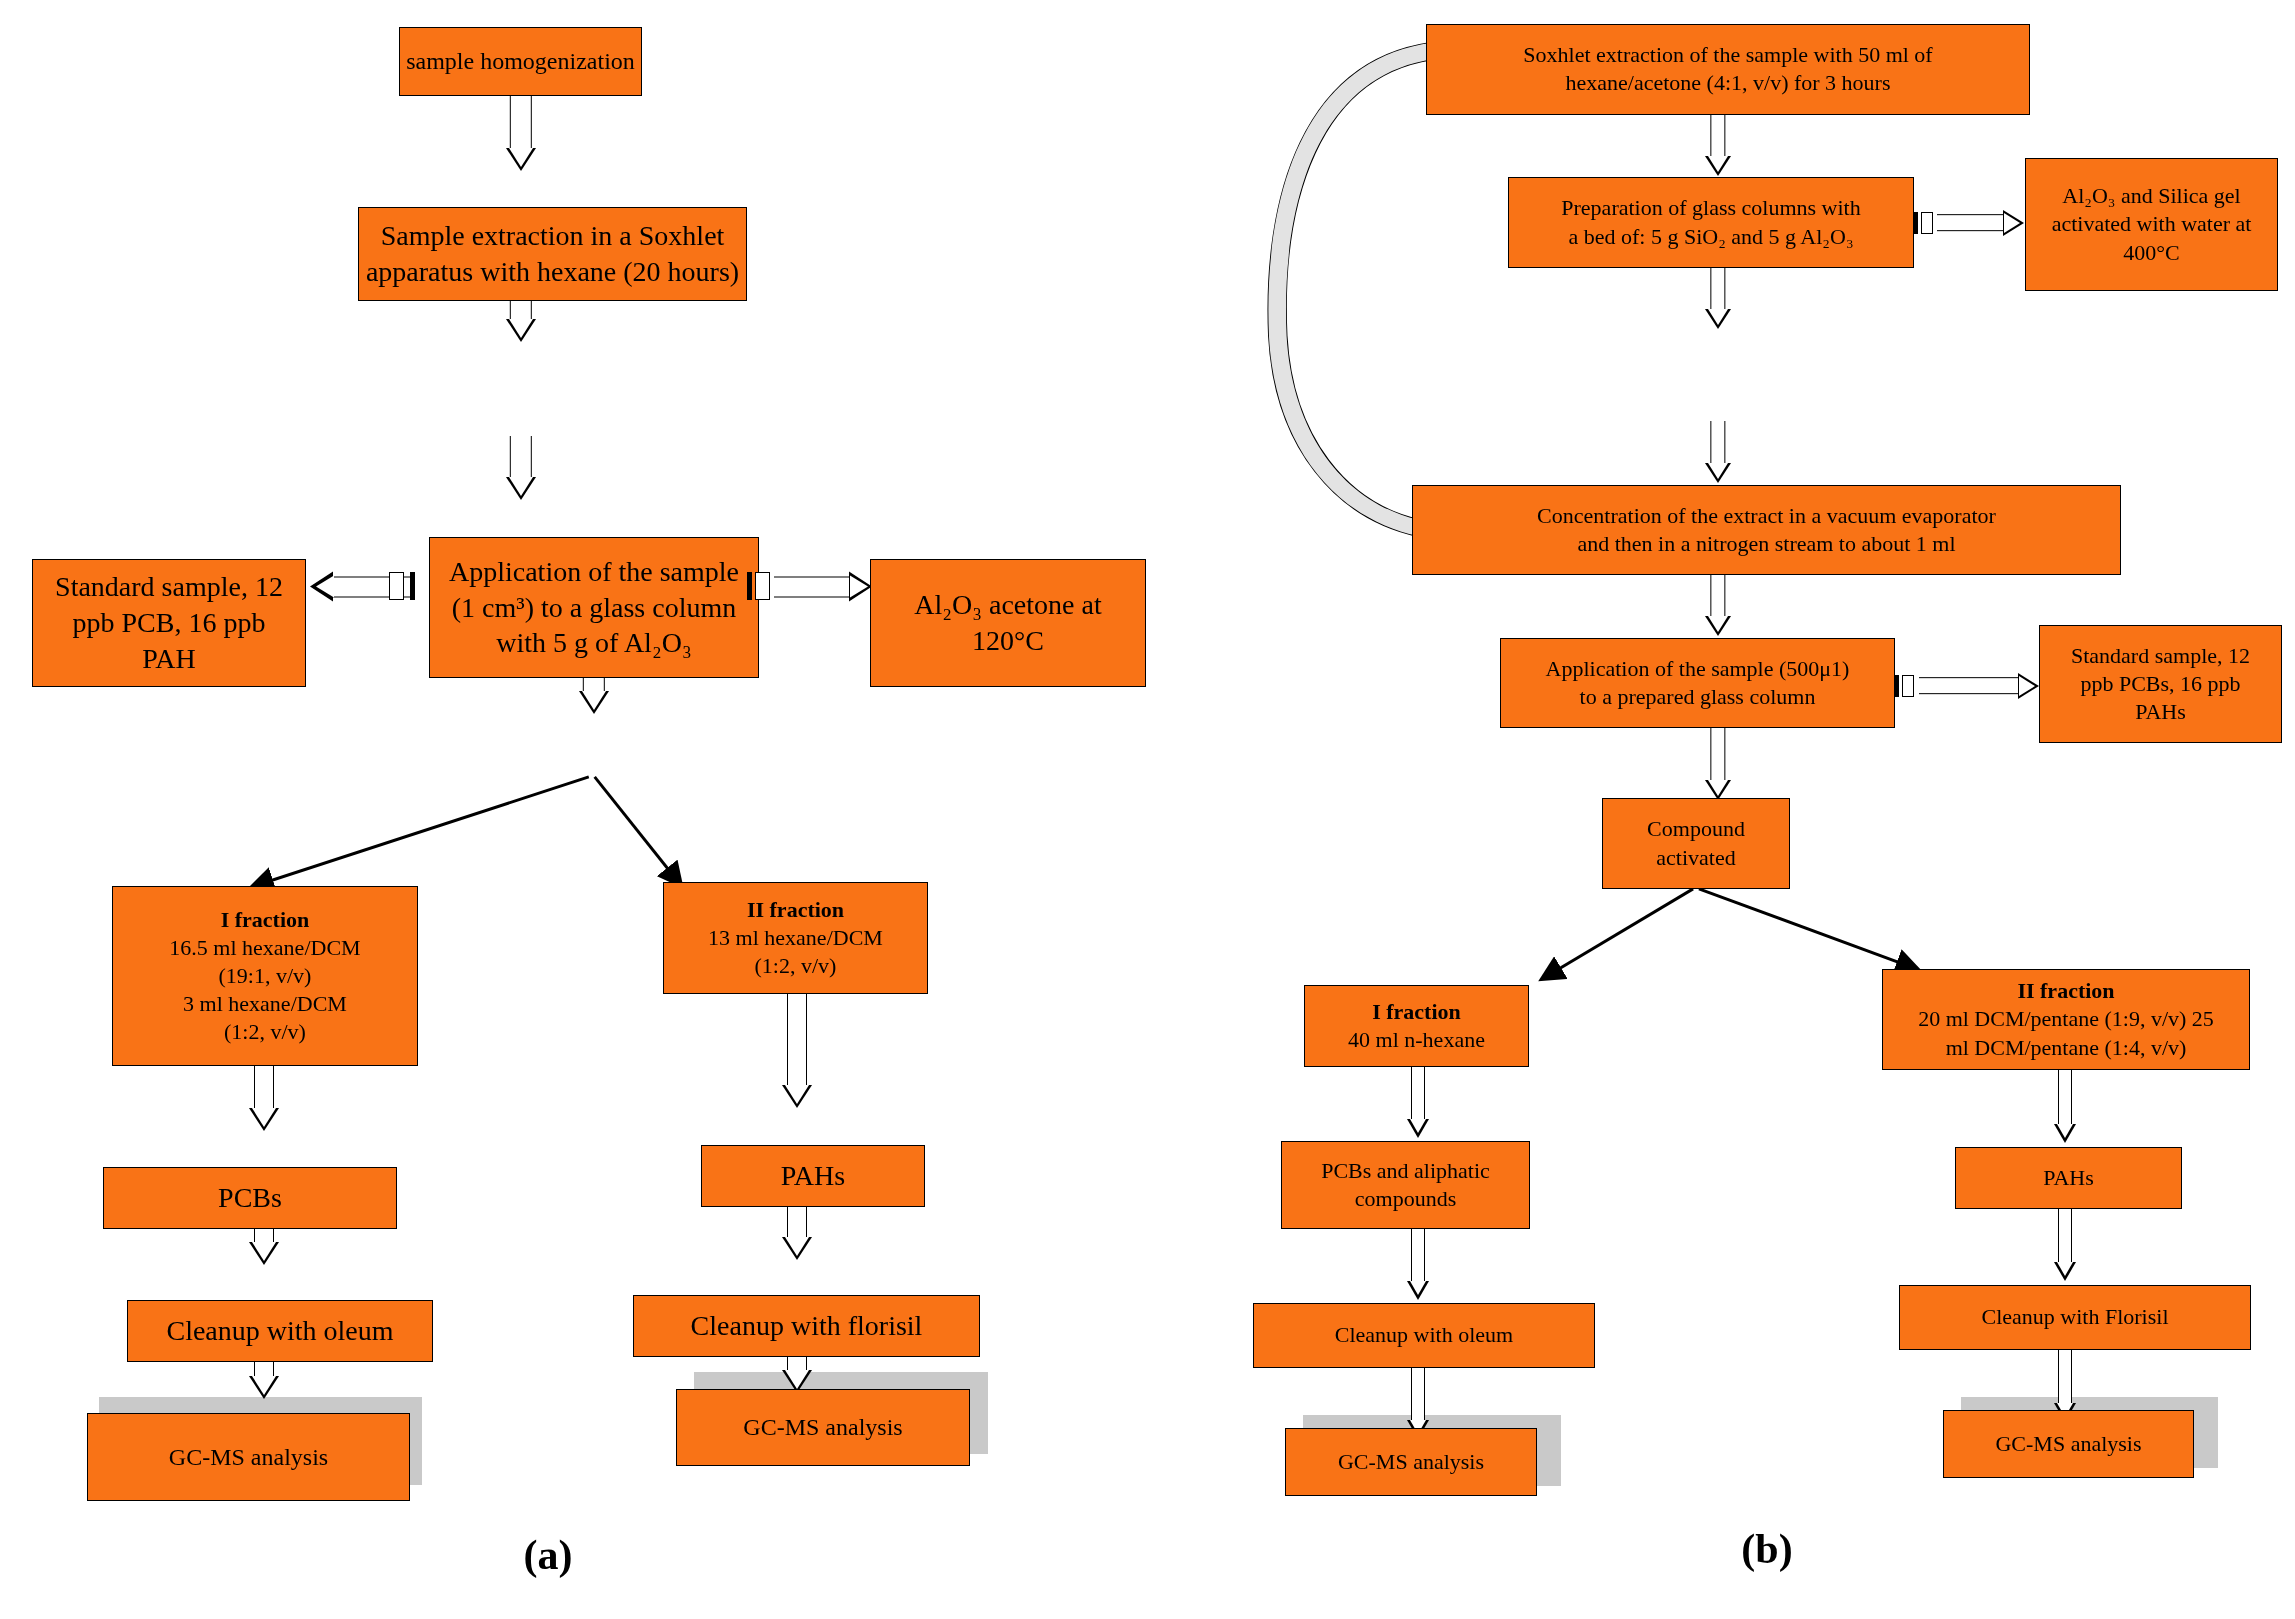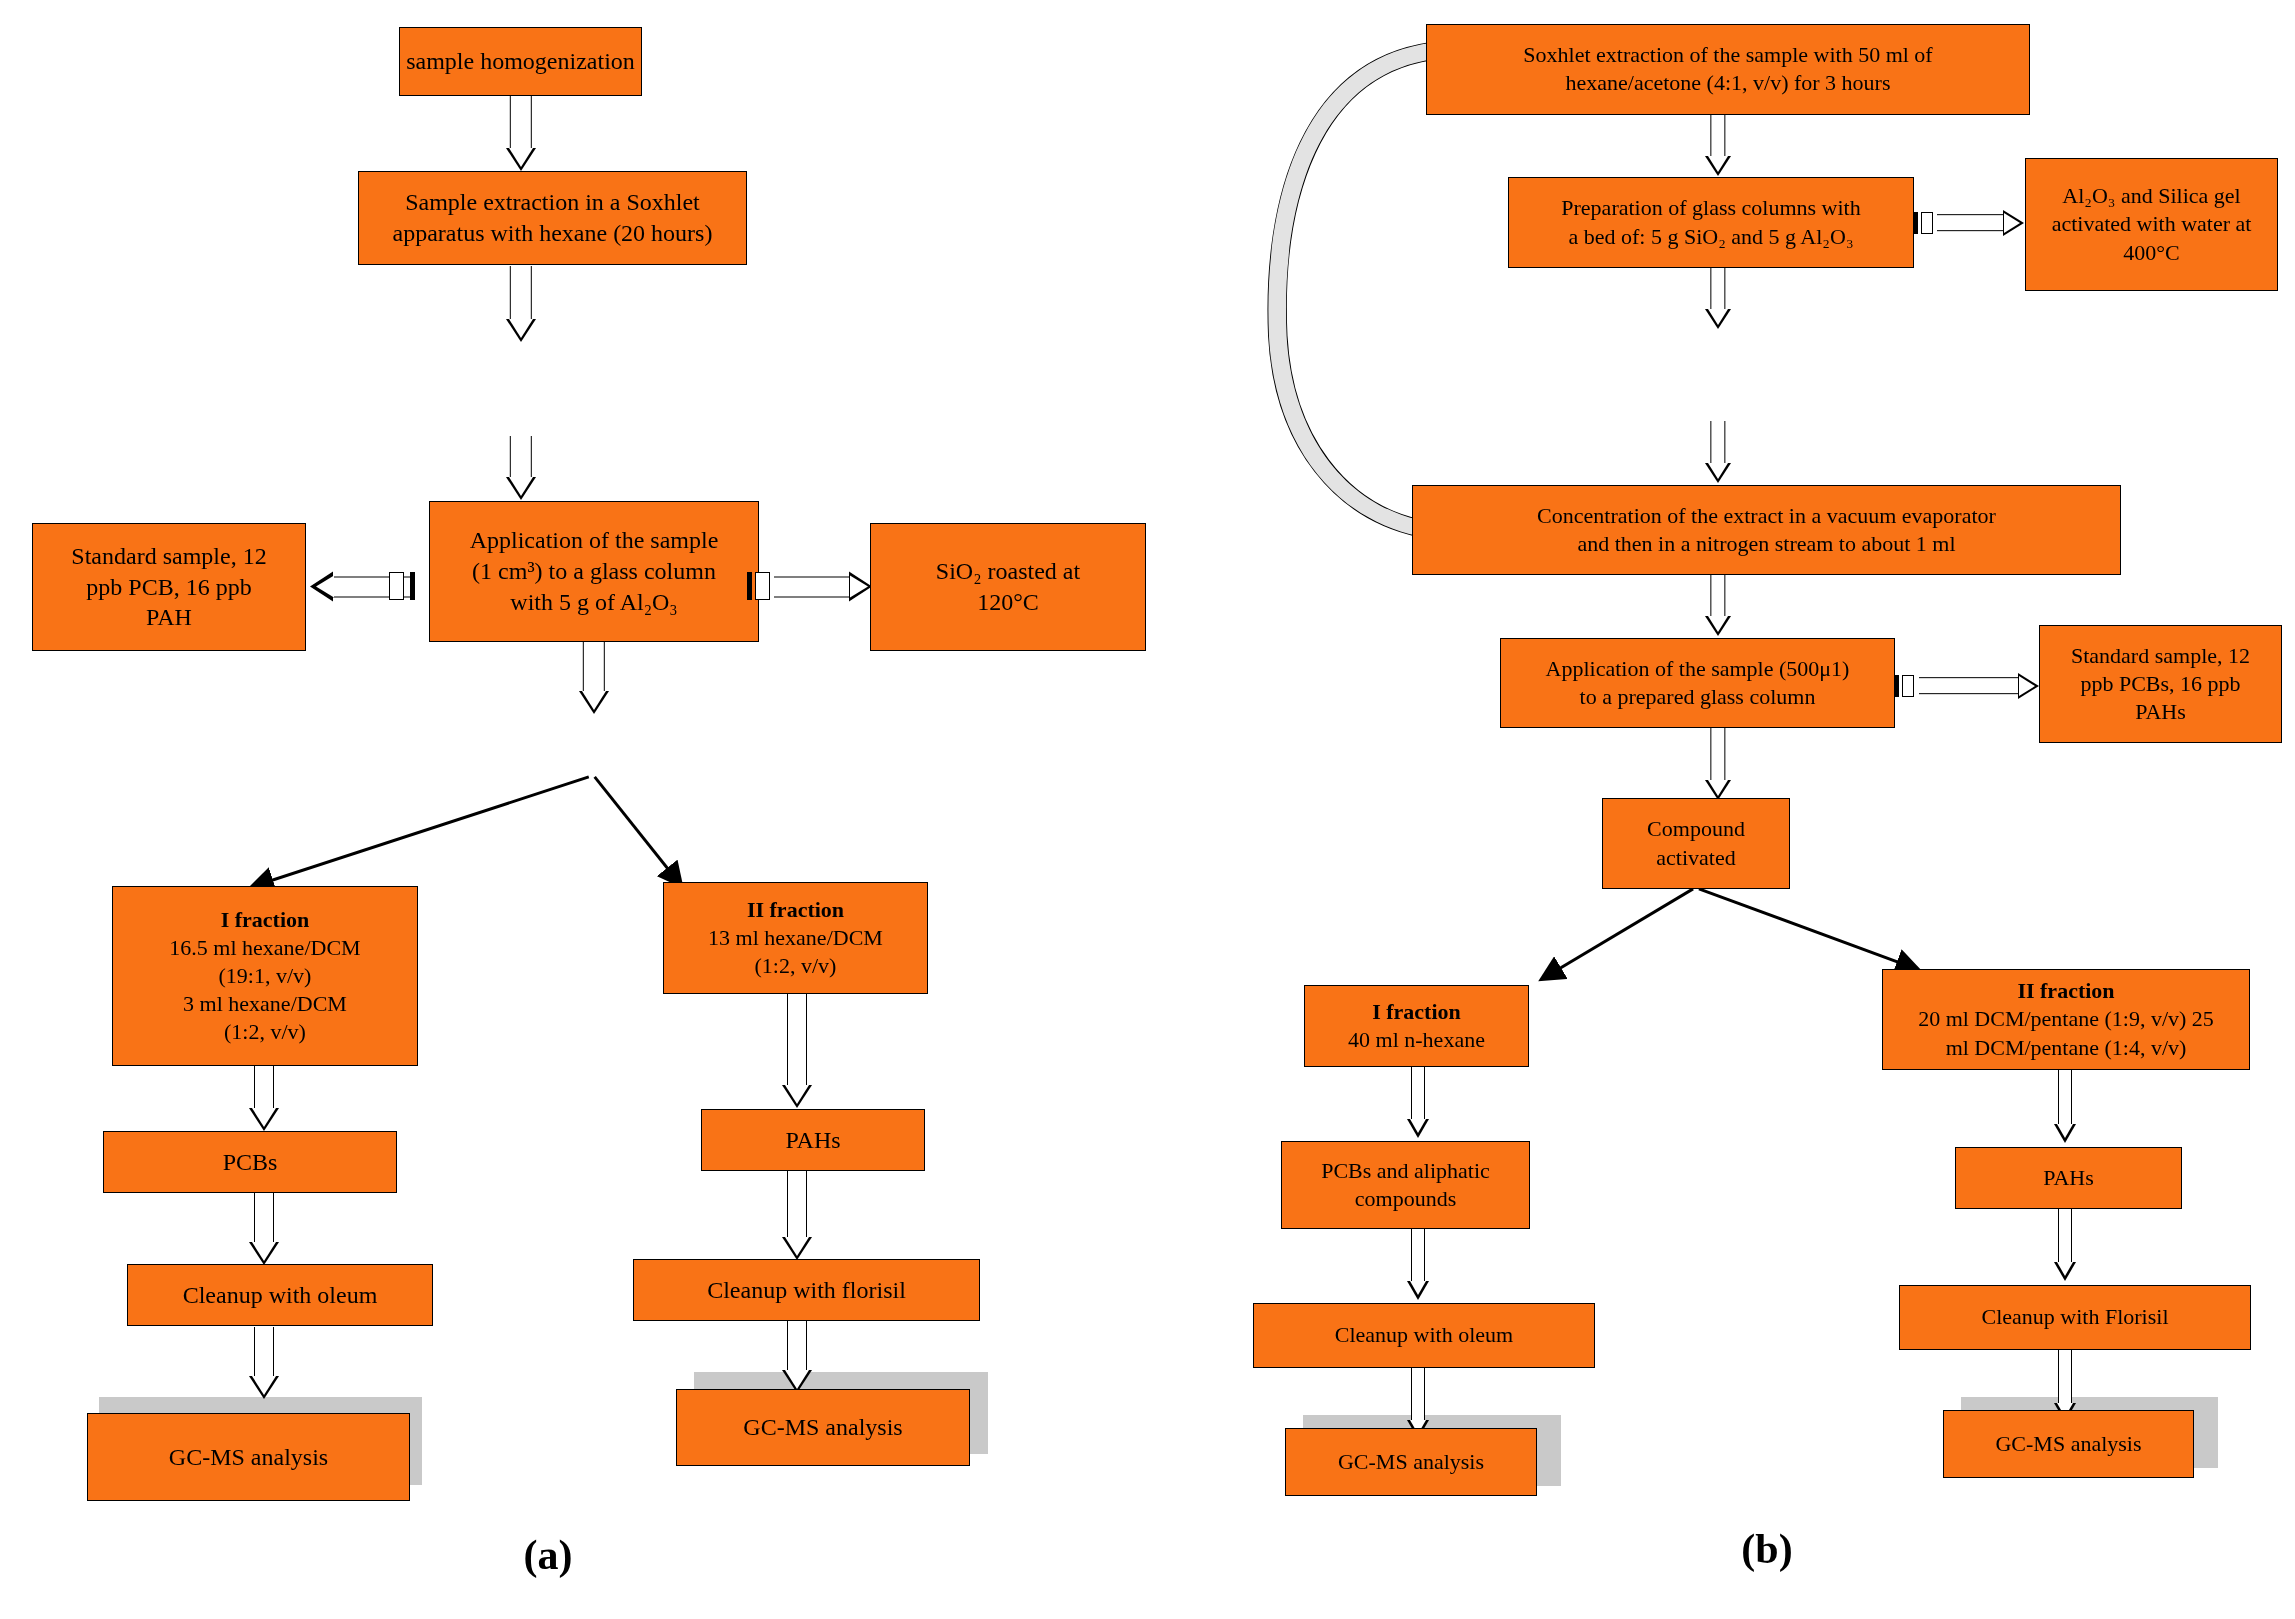--- a/index.html
+++ b/index.html
@@ -28,21 +28,21 @@
     display: flex;
     align-items: center;
     justify-content: center;
     text-align: center;
     line-height: 1.28;
     padding: 2.4px 5.9px;
     z-index: 5;
   }
   .box .txt { display: block; width: 100%; }
   .fs-lg { font-size: 24px; }
-  .fs-md { font-size: 24px; }
+  .fs-md { font-size: 28px; margin-top: 36px; }
   .fs-sm { font-size: 22px; }
   .bold-head { font-weight: bold; }
 
   
   .shadow-plate {
     position: absolute;
     background: #c9c9c9;
     z-index: 3;
   }
 
@@ -216,21 +216,21 @@
     <div class="hhead" style="left:0px; width:25px; height:35px;">
         <div class="outer" style="right:1.2px;"></div>
         <div class="inner" style="right:0px;"></div>
       </div>
   </div>
   <div class="notch-sq" style="left:389px; top:572px; width:15.3px; height:28px;"></div>
   <div class="notch-bar" style="left:410px; top:572px; width:4.7px; height:28px;"></div>
 
   <div class="box fs-md" style="left:870px; top:523px; width:276px; height:128px;">
     <span class="txt">
-      <span>SiO₂  roasted at</span><br>
+      <span>Al₂O₃  acetone at</span><br>
       <span>120°C</span>
     </span>
   </div>
   <div class="arrow-h arrow-right" style="left:774px; top:558px; width:100px; height:57px;">
     <div class="hshaft" style="left:0px; width:78px; height:21px;"></div>
     <div class="hhead" style="left:75px; width:25px; height:35px;">
         <div class="outer"></div>
         <div class="inner" style="left:1.2px;"></div>
       </div>
   </div>

